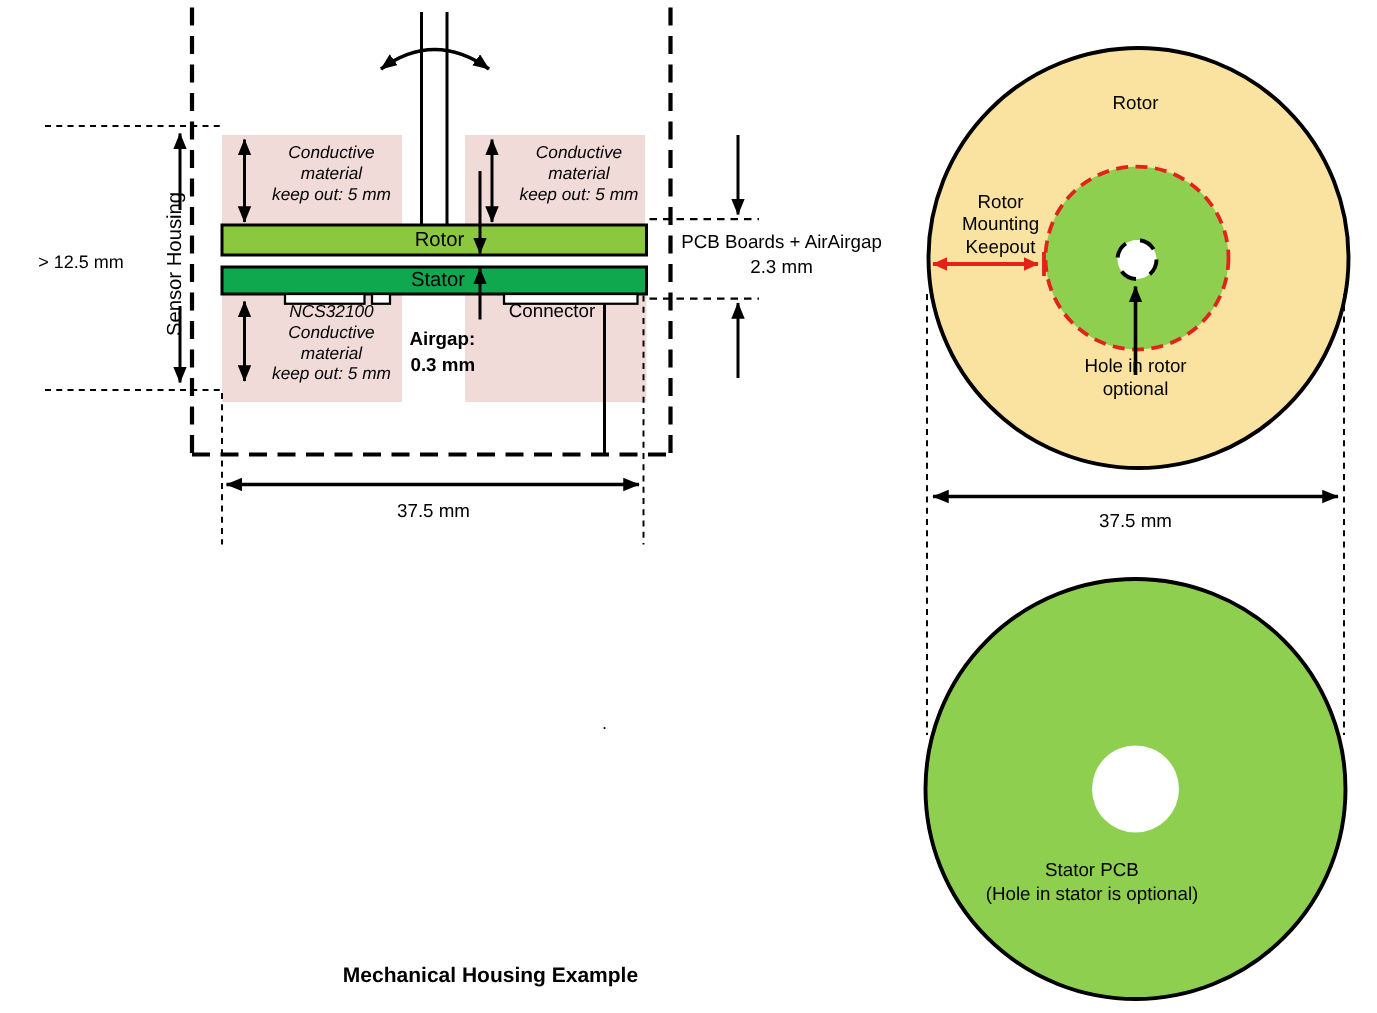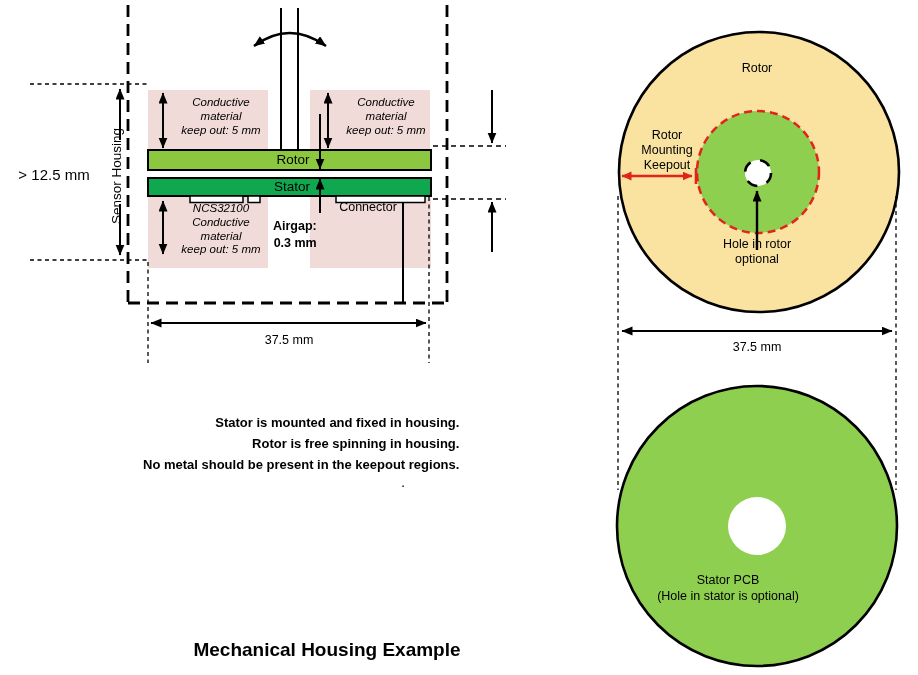--- a/index.html
+++ b/index.html
@@ -2,27 +2,27 @@
 <html><head>
 <meta charset="utf-8">
 <style>
   html,body{margin:0;padding:0;background:#fff;}
   .canvas{position:relative;width:918px;height:675px;background:#fff;overflow:hidden;
           font-family:"Liberation Sans",sans-serif;color:#000;}
   .canvas svg{position:absolute;left:0;top:0;}
   .lbl{position:absolute;transform:translate(-50%,-50%);text-align:center;
        white-space:pre-line;font-size:12.5px;line-height:1.22;color:#000;}
   .s{font-size:11.5px;line-height:1.2;font-style:italic;}
-  .m{font-size:15px;}
+  .m{font-size:12px;}
   .b{font-size:13.5px;}
   .tl{transform:none;text-align:right;font-weight:bold;}
   .notes{font-size:13px;line-height:21px;}
   .air{line-height:17px;}
   .rot{transform:translate(-50%,-50%) rotate(-90deg);white-space:nowrap;}
-  .title{font-size:19px;font-weight:bold;white-space:nowrap;}
+  .title{font-size:14px;font-weight:bold;white-space:nowrap;}
   .lh15{line-height:15px;}
   .lh16{line-height:16px;}
 </style>
 </head>
 <body>
 
 <div class="canvas">
 
   <svg width="918" height="675" viewBox="0 0 918 675">
     <defs>
@@ -103,26 +103,25 @@
   <div class="lbl s" style="left:221px;top:230px;width:130px;">NCS32100
 Conductive
 material
 keep out: 5 mm</div>
 
   <div class="lbl" style="left:368px;top:208px;">Connector</div>
 
   <div class="lbl tl air" style="left:273px;top:218px;">Airgap:
 0.3 mm</div>
 
+  <div class="lbl air" style="left:521px;top:170px;width:160px;">PCB Boards + AirAirgap
+2.3 mm</div>
 
   <div class="lbl" style="left:289px;top:341px;white-space:nowrap;">37.5 mm</div>
 
-  <div class="lbl tl notes" style="left:143px;top:412px;">Stator is mounted and fixed in housing.
-Rotor is free spinning in housing.
-No metal should be present in the keepout regions.</div>
 
   <div class="lbl m" style="left:403px;top:482px;">.</div>
 
   <div class="lbl title" style="left:327px;top:650px;">Mechanical Housing Example</div>
 
   <div class="lbl" style="left:757px;top:69px;">Rotor</div>
 
   <div class="lbl lh15" style="left:667px;top:150px;">Rotor
 Mounting
 Keepout</div>

